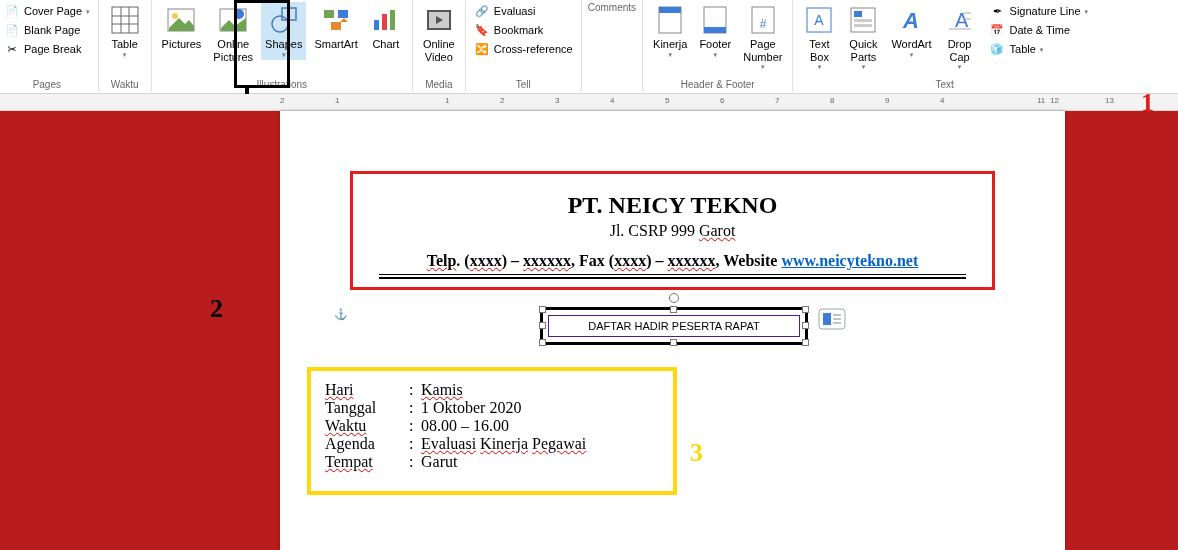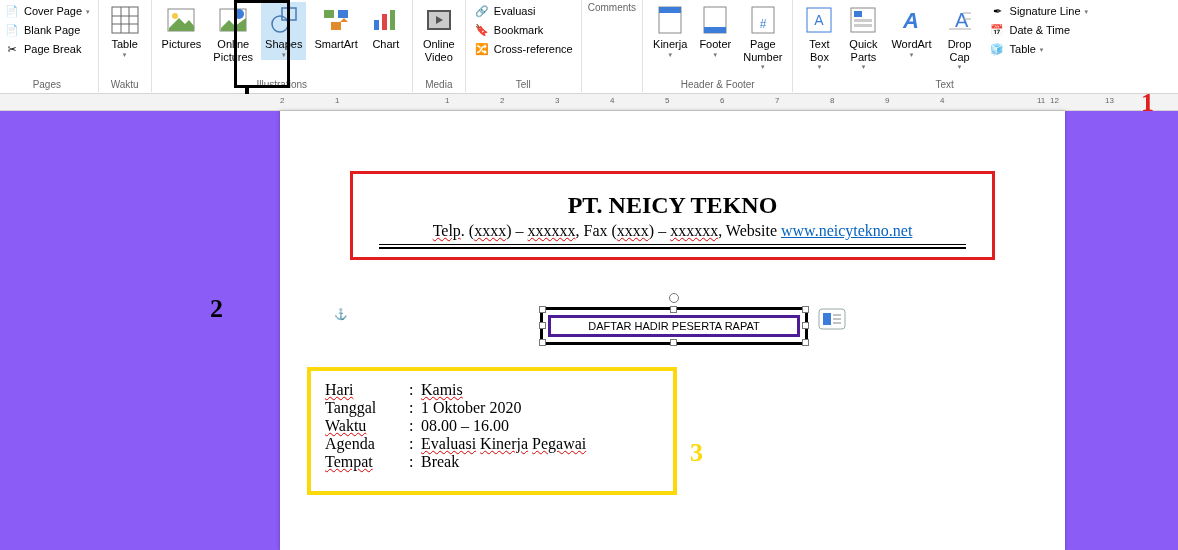--- a/index.html
+++ b/index.html
@@ -21,37 +21,37 @@
 
   .tooltip { position: absolute; top: 96px; left: 237px; width: 210px; background: #fff; border: 1px solid #c6c6c6; box-shadow: 2px 2px 6px rgba(0,0,0,0.2); padding: 8px 10px 6px 10px; }
   .tooltip-title { font-weight: bold; font-size: 11px; margin-bottom: 6px; }
   .tooltip-desc { font-size: 11px; color: #555; margin-bottom: 10px; line-height: 1.25; }
   .tooltip-more { display: flex; align-items: center; gap: 6px; color: #2b579a; font-weight: 600; font-size: 11px; border-top: 1px solid #e1e1e1; padding-top: 5px; }
 
   .ruler { position: absolute; top: 94px; left: 0; width: 1178px; height: 17px; background: #f3f3f3; border-bottom: 1px solid #d4d4d4; }
   .ruler-track { position: absolute; left: 280px; top: 0; height: 17px; right: 20px; display: flex; align-items: center; font-size: 8px; color: #444; }
   .ruler-tick { position: absolute; top: 2px; font-size: 8px; color: #666; }
 
-  .page-area { position: absolute; top: 111px; left: 0; right: 0; bottom: 0; background: #8b5cf6; }
+  .page-area { position: absolute; top: 111px; left: 0; right: 0; bottom: 0; background: #b91c1c; }
   .page { position: absolute; left: 280px; top: 0; width: 785px; background: #fff; height: 440px; box-shadow: 0 0 4px rgba(0,0,0,0.25); padding: 60px 70px 40px 70px; }
 
   .doc-header { border: 3px solid #e21d1d; padding: 18px 26px 8px 26px; text-align: center; }
   .doc-title { font-family: "Times New Roman", serif; font-size: 24px; font-weight: bold; }
   .doc-addr { font-family: "Times New Roman", serif; font-size: 16px; margin-top: 3px; }
-  .doc-contact { font-family: "Times New Roman", serif; font-size: 16px; margin-top: 3px; }
+  .doc-contact { font-family: "Times New Roman", serif; font-size: 16px; margin-top: 12px; font-weight: bold; }
   .doc-contact a { color: #0563c1; text-decoration: underline; }
   .header-rule { border-top: 4px double #000; border-bottom: 1px solid #000; height: 3px; margin-top: 4px; }
   .wavy { text-decoration: underline wavy #d00; text-decoration-thickness: 1px; }
   .callout-num { position: absolute; font-family: "Times New Roman", serif; font-size: 26px; font-weight: bold; }
   .c1 { color: #e21d1d; right: 24px; top: 88px; }
   .c2 { color: #000; left: 210px; top: 294px; }
   .c3 { color: #fcd90a; left: 690px; top: 438px; }
 
   .daftar-box { position: absolute; top: 307px; left: 540px; width: 268px; height: 38px; border: 3px solid #000; background: #fff; z-index: 3;}
-  .daftar-inner { position: absolute; inset: 5px; border: 3px solid #4c1d95; display: flex; align-items: center; justify-content: center; font-size: 11px; text-align: center; }
+  .daftar-inner { position: absolute; inset: 5px; border: 1px solid #4c1d95; display: flex; align-items: center; justify-content: center; font-size: 11px; text-align: center; }
   .handle { position: absolute; width: 7px; height: 7px; background: #fff; border: 1px solid #777; }
 
   .info-box { position: absolute; top: 367px; left: 307px; width: 370px; height: 128px; border: 4px solid #fcd90a; padding: 10px 14px; font-family: "Times New Roman", serif; font-size: 16px; }
   .info-row { display: flex; gap: 4px; }
   .info-label { width: 80px; }
   .info-sep { width: 8px; }
 
   .layout-icon { position: absolute; top: 308px; left: 818px; z-index: 2; }
   .anchor-icon { position: absolute; top: 308px; left: 334px; color: #3b7dd8; }
 </style>
@@ -329,20 +329,23 @@
       <span class="ruler-tick" style="left: 757px;">11</span>
       <span class="ruler-tick" style="left: 770px;">12</span>
       <span class="ruler-tick" style="left: 825px;">13</span>
     </div>
 </div>
 
 <div class="page-area">
   <div class="page">
     <div class="doc-header">
       <div class="doc-title">PT. NEICY TEKNO</div>
+      <div class="doc-addr">
+        <span>Jl. CSRP 999 </span><span class="wavy">Garot</span>
+      </div>
       <div class="doc-contact">
         <span class="wavy">Telp</span>. (<span class="wavy">xxxx</span>) – <span class="wavy">xxxxxx</span>, <span>Fax</span> (<span class="wavy">xxxx</span>) – <span class="wavy">xxxxxx</span>, <span>Website</span> <a href="#">www.neicytekno.net</a>
       </div>
       <div class="header-rule"></div>
     </div>
   </div>
 </div>
 
 <span class="anchor-icon">⚓</span>
 <span class="layout-icon"><svg width="28" height="22">
@@ -383,19 +386,19 @@
       <span>08.00 – 16.00</span>
     </div>
   <div class="info-row">
       <span class="info-label">Agenda</span>
       <span class="info-sep">:</span>
       <span><span class="wavy">Evaluasi</span> <span class="wavy">Kinerja</span> <span class="wavy">Pegawai</span></span>
     </div>
   <div class="info-row">
       <span class="info-label wavy">Tempat</span>
       <span class="info-sep">:</span>
-      <span>Break</span>
+      <span>Garut</span>
     </div>
 </div>
 
 <div class="callout-num c1">1</div>
 <div class="callout-num c2">2</div>
 <div class="callout-num c3">3</div>
 
 </body></html>

